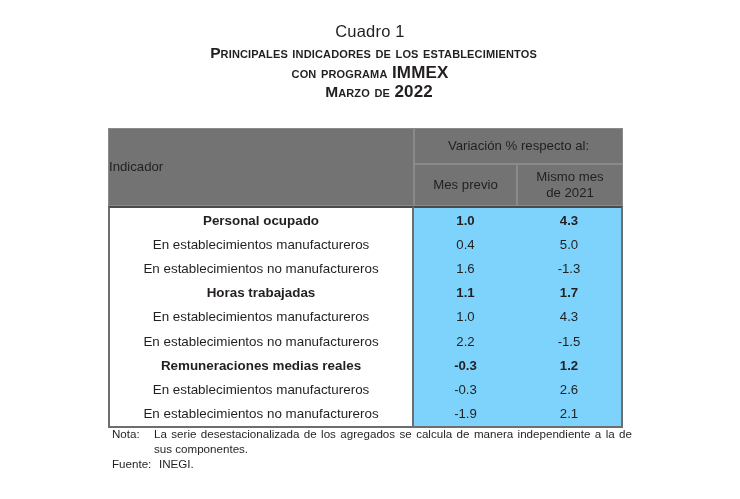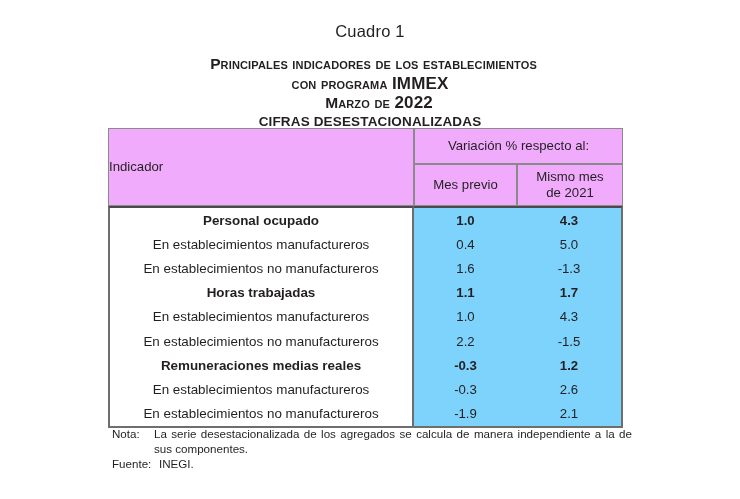--- a/index.html
+++ b/index.html
@@ -30,21 +30,21 @@
     color: #231f20;
     letter-spacing: .2px;
   }
   .title-main {
     font-size: 15.5px;
     font-weight: bold;
     line-height: 19.5px;
     font-variant: small-caps;
     letter-spacing: .15px;
     color: #231f20;
-    margin-top: 12px;
+    margin-top: 1px;
     padding-left: 7px;
   }
   .title-line2 {
     font-size: 15.5px;
     font-weight: bold;
     line-height: 19px;
     font-variant: small-caps;
     letter-spacing: .15px;
   }
   .title-line3 {
@@ -82,21 +82,21 @@
   table.cuadro th,
   table.cuadro td {
     padding: 0;
     margin: 0;
     vertical-align: middle;
     font-weight: normal;
   }
 
   
   .hd {
-    background: #f0abfc;
+    background: #737373;
     border: 1px solid #8a8a8a;
     box-shadow: inset 0 0 0 1px #ffffff00;
     color: #231f20;
     font-size: 13.2px;
     text-align: center;
     line-height: 16px;
   }
   .hd-indicador {
     text-align: left;
     padding-left: 13px;
@@ -169,21 +169,20 @@
   }
 </style>
 </head>
 <body>
 
 <div class="title-block">
   <div class="title-cuadro">Cuadro 1</div>
   <div class="title-main">Principales indicadores de los establecimientos</div>
   <div class="title-line2"><span>con programa </span><span style="font-variant:normal;font-size:17px;">IMMEX</span></div>
   <div class="title-line3"><span>Marzo de </span><span style="font-variant:normal;font-size:17px;">2022</span></div>
-  <div class="title-line4">Cifras desestacionalizadas</div>
 </div>
 
 <div class="table-wrap">
   <table class="cuadro">
     <colgroup>
       <col style="width:306px">
       <col style="width:103px">
       <col style="width:106px">
     </colgroup>
     <thead>

